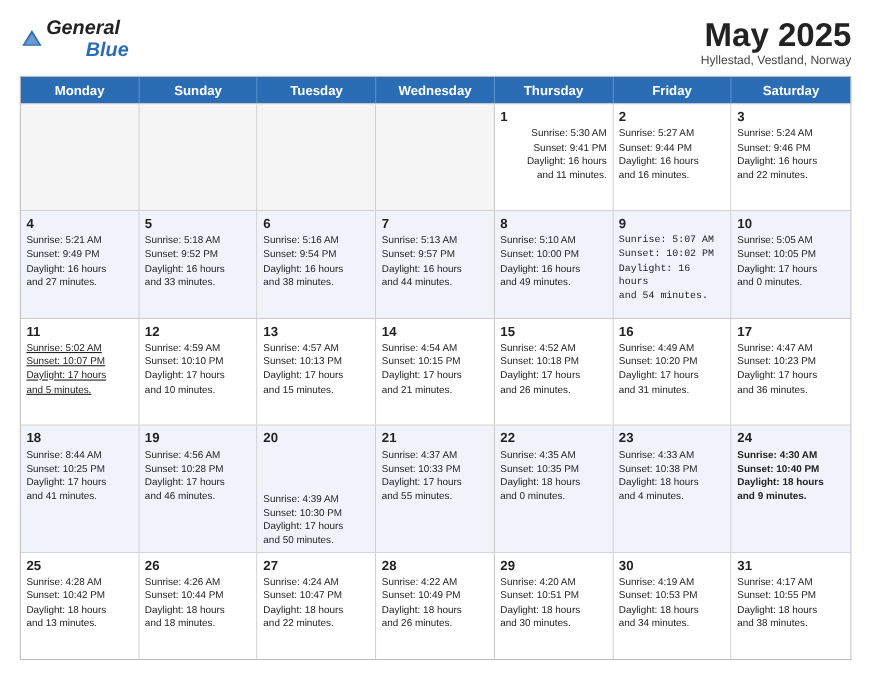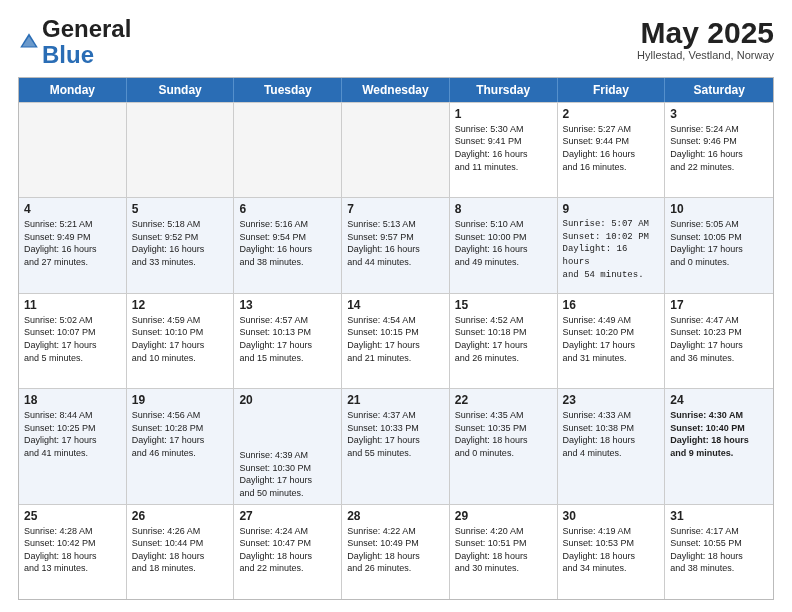--- a/index.html
+++ b/index.html
@@ -21,26 +21,27 @@
       display: flex;
       justify-content: space-between;
       align-items: flex-start;
       margin-bottom: 8px;
     }
     .logo {
       display: flex;
       align-items: center;
     }
     .logo-text {
-      font-size: 24px;
+      font-size: 18px;
       font-weight: bold;
       line-height: 1.1;
+      font-style: italic;
     }
     .logo-general { color: #222; }
-    .logo-blue { color: #2a6db5; }
+    .logo-blue { color: #2a6db5; margin-left: 36px; }
     .logo-icon {
       width: 22px;
       height: 22px;
       margin-right: 2px;
     }
     .title-block {
       text-align: right;
     }
     .month-title {
       font-size: 30px;
@@ -139,21 +140,21 @@
         <div class="cal-header-cell">Saturday</div>
       </div>
     <div class="cal-body">
     <div class="cal-row">
           <div class="cal-cell empty"></div>
           <div class="cal-cell empty"></div>
           <div class="cal-cell empty"></div>
           <div class="cal-cell empty"></div>
           <div class="cal-cell">
             <span class="day-num">1</span>
-            <div class="day-info" style="white-space: pre-line;">Sunrise: 5:30 AM
+            <div class="day-info" style="white-space: pre-line; text-align: right;">Sunrise: 5:30 AM
 Sunset: 9:41 PM
 Daylight: 16 hours
 and 11 minutes.</div>
           </div>
           <div class="cal-cell">
             <span class="day-num">2</span>
             <div class="day-info" style="white-space: pre-line;">Sunrise: 5:27 AM
 Sunset: 9:44 PM
 Daylight: 16 hours
 and 16 minutes.</div>
@@ -213,21 +214,21 @@
             <span class="day-num">10</span>
             <div class="day-info" style="white-space: pre-line;">Sunrise: 5:05 AM
 Sunset: 10:05 PM
 Daylight: 17 hours
 and 0 minutes.</div>
           </div>
         </div>
         <div class="cal-row">
           <div class="cal-cell">
             <span class="day-num">11</span>
-            <div class="day-info" style="white-space: pre-line;">Sunrise: 5:02 AM
+            <div class="day-info" style="white-space: pre-line; text-decoration: underline;">Sunrise: 5:02 AM
 Sunset: 10:07 PM
 Daylight: 17 hours
 and 5 minutes.</div>
           </div>
           <div class="cal-cell">
             <span class="day-num">12</span>
             <div class="day-info" style="white-space: pre-line;">Sunrise: 4:59 AM
 Sunset: 10:10 PM
 Daylight: 17 hours
 and 10 minutes.</div>

